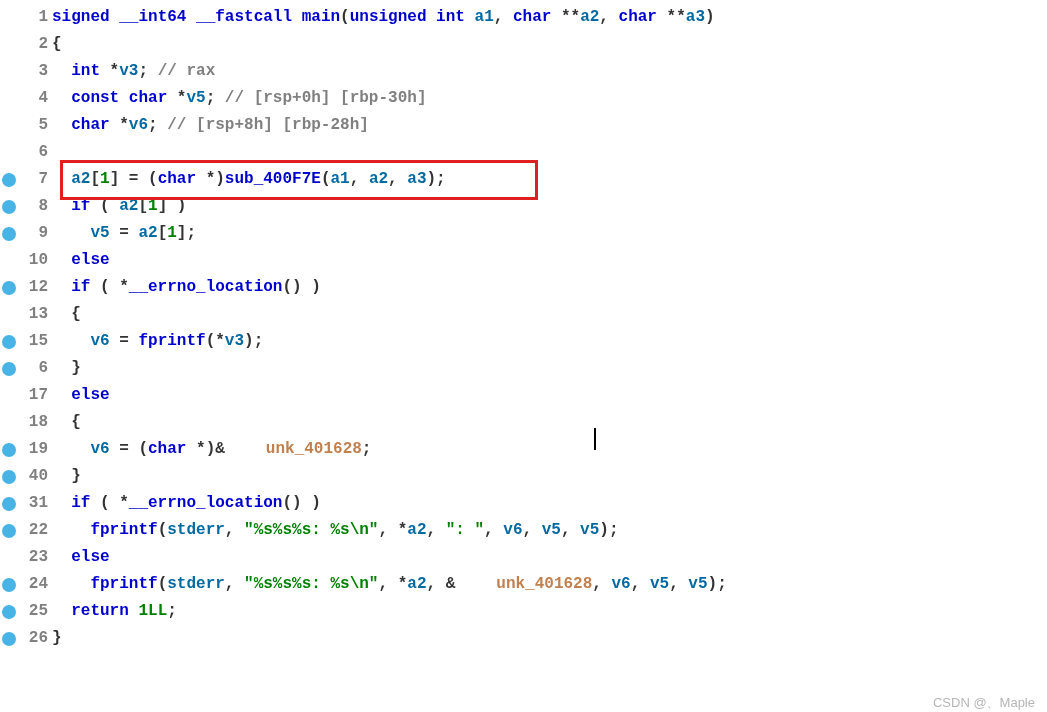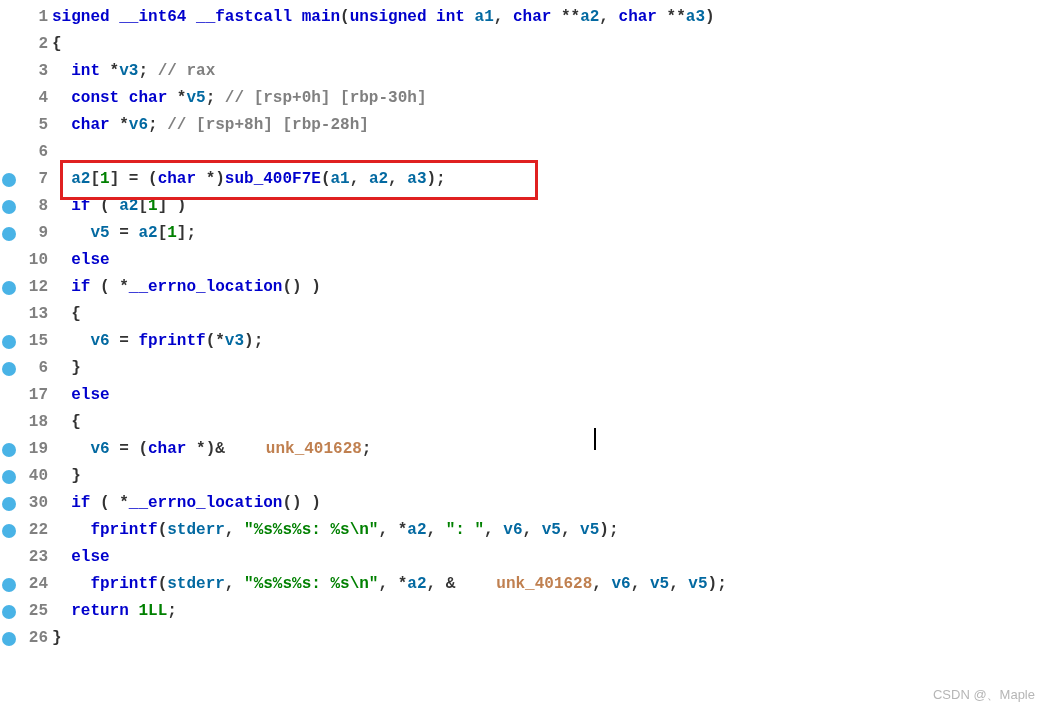--- a/index.html
+++ b/index.html
@@ -63,21 +63,21 @@
   }
   .cursor {
     position: absolute;
     width: 2px;
     height: 22px;
     background: #000;
   }
   .watermark {
     position: absolute;
     right: 12px;
-    bottom: 8px;
+    bottom: 0;
     font-family: Arial, sans-serif;
     font-size: 13px;
     font-weight: normal;
     color: rgba(120,120,120,0.55);
   }
 </style>
 </head>
 <body>
 
 <div class="code-container" id="code-root">
@@ -92,21 +92,21 @@
     <div class="line"><div class="bp"></div><div class="lineno">9</div><div class="code"><span class="pl">    </span><span class="id">v5</span><span class="pl"> = </span><span class="id">a2</span><span class="pl">[</span><span class="nm">1</span><span class="pl">];</span></div></div>
     <div class="line"><div class="bp hidden"></div><div class="lineno">10</div><div class="code"><span class="pl">  </span><span class="kw">else</span></div></div>
     <div class="line"><div class="bp"></div><div class="lineno">12</div><div class="code"><span class="pl">  </span><span class="kw">if</span><span class="pl"> ( *</span><span class="fn">__errno_location</span><span class="pl">() )</span></div></div>
     <div class="line"><div class="bp hidden"></div><div class="lineno">13</div><div class="code"><span class="pl">  {</span></div></div>
     <div class="line"><div class="bp"></div><div class="lineno">15</div><div class="code"><span class="pl">    </span><span class="id">v6</span><span class="pl"> = </span><span class="fn">fprintf</span><span class="pl">(*</span><span class="id">v3</span><span class="pl">);</span></div></div>
     <div class="line"><div class="bp"></div><div class="lineno">6</div><div class="code"><span class="pl">  }</span></div></div>
     <div class="line"><div class="bp hidden"></div><div class="lineno">17</div><div class="code"><span class="pl">  </span><span class="kw">else</span></div></div>
     <div class="line"><div class="bp hidden"></div><div class="lineno">18</div><div class="code"><span class="pl">  {</span></div></div>
     <div class="line"><div class="bp"></div><div class="lineno">19</div><div class="code"><span class="pl">    </span><span class="id">v6</span><span class="pl"> = (</span><span class="kw">char</span><span class="pl"> *)&amp;</span><span class="am">unk_401628</span><span class="pl">;</span></div></div>
     <div class="line"><div class="bp"></div><div class="lineno">40</div><div class="code"><span class="pl">  }</span></div></div>
-    <div class="line"><div class="bp"></div><div class="lineno">30</div><div class="code"><span class="pl">  </span><span class="kw">if</span><span class="pl"> ( *</span><span class="fn">__errno_location</span><span class="pl">() )</span></div></div>
+    <div class="line"><div class="bp"></div><div class="lineno">31</div><div class="code"><span class="pl">  </span><span class="kw">if</span><span class="pl"> ( *</span><span class="fn">__errno_location</span><span class="pl">() )</span></div></div>
     <div class="line"><div class="bp"></div><div class="lineno">22</div><div class="code"><span class="pl">    </span><span class="fn">fprintf</span><span class="pl">(</span><span class="id">stderr</span><span class="pl">, </span><span class="st">"%s%s%s: %s\n"</span><span class="pl">, *</span><span class="id">a2</span><span class="pl">, </span><span class="st">": "</span><span class="pl">, </span><span class="id">v6</span><span class="pl">, </span><span class="id">v5</span><span class="pl">, </span><span class="id">v5</span><span class="pl">);</span></div></div>
     <div class="line"><div class="bp hidden"></div><div class="lineno">23</div><div class="code"><span class="pl">  </span><span class="kw">else</span></div></div>
     <div class="line"><div class="bp"></div><div class="lineno">24</div><div class="code"><span class="pl">    </span><span class="fn">fprintf</span><span class="pl">(</span><span class="id">stderr</span><span class="pl">, </span><span class="st">"%s%s%s: %s\n"</span><span class="pl">, *</span><span class="id">a2</span><span class="pl">, &amp;</span><span class="am">unk_401628</span><span class="pl">, </span><span class="id">v6</span><span class="pl">, </span><span class="id">v5</span><span class="pl">, </span><span class="id">v5</span><span class="pl">);</span></div></div>
     <div class="line"><div class="bp"></div><div class="lineno">25</div><div class="code"><span class="pl">  </span><span class="kw">return</span><span class="pl"> </span><span class="nm">1LL</span><span class="pl">;</span></div></div>
     <div class="line"><div class="bp"></div><div class="lineno">26</div><div class="code"><span class="pl">}</span></div></div>
   </div>
 
 <div class="highlight-box" id="hl" style="top: 160px; left: 60px; width: 472px; height: 34px;"></div>
 <div class="cursor" id="cur" style="top: 428px; left: 594px;"></div>
 <div class="watermark">CSDN @、Maple</div>

